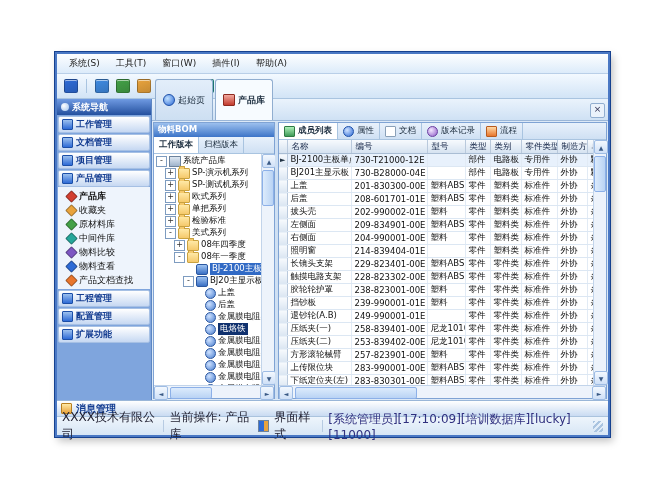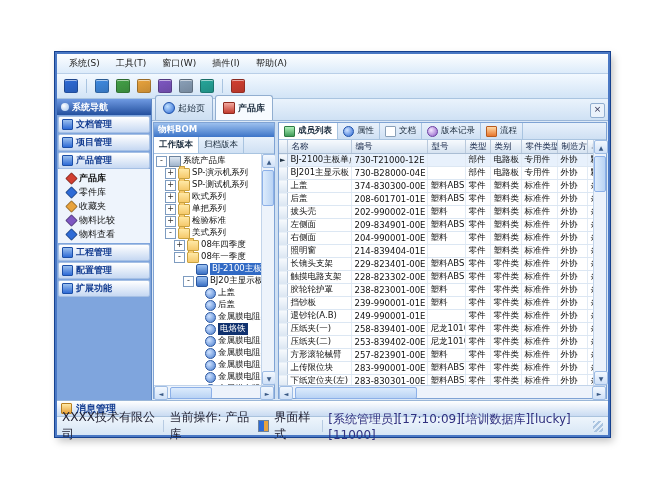--- a/index.html
+++ b/index.html
@@ -30,21 +30,21 @@
              color:#143d91;font-weight:bold;font-size:9px;}
   .nav-group-icon{width:9px;height:9px;background:linear-gradient(#9cc0ee,#2e6bd6);border:1px solid #1c4fa8;border-radius:1px;flex:none;}
   .nav-items{background:#eef4fc;margin:0 1px;padding:2px 0;display:flex;flex-direction:column;}
   .nav-item{height:14px;display:flex;align-items:center;gap:3px;padding-left:9px;font-size:9px;color:#111;white-space:nowrap;overflow:hidden;}
   .nav-item.sel{font-weight:bold;}
   .nav-dot{width:7px;height:7px;flex:none;border-radius:1px;transform:rotate(45deg);border:1px solid rgba(0,0,0,.3);}
   
   .content{flex:1;display:flex;flex-direction:column;min-width:0;background:#dce9f7;}
   .doc-tabs{height:19px;flex:none;display:flex;align-items:flex-end;gap:2px;padding:2px 3px 0;
             background:linear-gradient(#eaf3fc,#cfe1f4);border-bottom:1px solid #9ab6d8;}
-  .doc-tab{height:16px;display:flex;align-items:center;padding:4px 7px;font-size:9px;color:#234;
+  .doc-tab{height:16px;display:flex;align-items:center;padding:12px 7px;font-size:9px;color:#234;
            border:1px solid #91aed0;border-bottom:none;border-radius:3px 3px 0 0;
            background:linear-gradient(#e3eefa,#cddff2);white-space:nowrap;}
   .doc-tab.active{background:#f7fbff;font-weight:bold;}
   .dt-ic{width:10px;height:10px;margin-right:3px;flex:none;}
   .dt-ic.globe-icon{border-radius:50%;background:radial-gradient(circle at 35% 35%,#bfe0ff,#2e6bd6);border:1px solid #1c4fa8;}
   .dt-ic.library-icon{background:linear-gradient(#f2a9a0,#c23b2e);border:1px solid #8e2a20;border-radius:1px;}
   .tab-close{margin-left:auto;width:13px;height:13px;border:1px solid #91aed0;border-radius:2px;background:#eaf2fb;
              font-size:9px;line-height:11px;text-align:center;color:#335;margin-bottom:2px;}
   
   .panels{flex:1;display:flex;min-height:0;padding:1px;}
@@ -158,50 +158,62 @@
   <div class="main">
 
     <div class="nav">
       <div class="nav-title">
         <span class="nav-title-icon"></span>
         <span>系统导航</span>
       </div>
       <div class="nav-groups" id="nav-groups">
           <div class="nav-group-header">
             <span class="nav-group-icon"></span>
+            <span>工作管理</span>
+          </div>
+          <div class="nav-group-header">
+            <span class="nav-group-icon"></span>
             <span>文档管理</span>
           </div>
           <div class="nav-group-header">
             <span class="nav-group-icon"></span>
             <span>项目管理</span>
           </div>
           <div class="nav-group-header">
             <span class="nav-group-icon"></span>
             <span>产品管理</span>
           </div>
           <div class="nav-items">
             <div class="nav-item sel">
               <span class="nav-dot" style="background: rgb(210, 63, 49);"></span>
               <span>产品库</span>
             </div>
             <div class="nav-item">
-              <span class="nav-dot" style="background: rgb(46, 107, 214);"></span>
-              <span>零件库</span>
-            </div>
-            <div class="nav-item">
               <span class="nav-dot" style="background: rgb(232, 163, 61);"></span>
               <span>收藏夹</span>
+            </div>
+            <div class="nav-item">
+              <span class="nav-dot" style="background: rgb(67, 160, 71);"></span>
+              <span>原材料库</span>
+            </div>
+            <div class="nav-item">
+              <span class="nav-dot" style="background: rgb(38, 166, 154);"></span>
+              <span>中间件库</span>
             </div>
             <div class="nav-item">
               <span class="nav-dot" style="background: rgb(126, 87, 194);"></span>
               <span>物料比较</span>
             </div>
             <div class="nav-item">
               <span class="nav-dot" style="background: rgb(46, 107, 214);"></span>
               <span>物料查看</span>
+            </div>
+            <div class="nav-item">
+              <span class="nav-dot" style="background: rgb(232, 118, 45);"></span>
+              <span>产品文档查找</span>
             </div>
           </div>
           <div class="nav-group-header">
             <span class="nav-group-icon"></span>
             <span>工程管理</span>
           </div>
           <div class="nav-group-header">
             <span class="nav-group-icon"></span>
             <span>配置管理</span>
           </div>
@@ -422,21 +434,21 @@
                       <td></td>
                       <td>部件</td>
                       <td>电路板</td>
                       <td>专用件</td>
                       <td>外协</td>
                       <td>颗</td>
                     </tr>
                     <tr class="grid-row">
                       <td class="mark"></td>
                       <td>上盖</td>
-                      <td>374-830300-00E</td>
+                      <td>201-830300-00E</td>
                       <td>塑料ABS</td>
                       <td>零件</td>
                       <td>塑料类</td>
                       <td>标准件</td>
                       <td>外协</td>
                       <td>条</td>
                     </tr>
                     <tr class="grid-row">
                       <td class="mark"></td>
                       <td>后盖</td>

